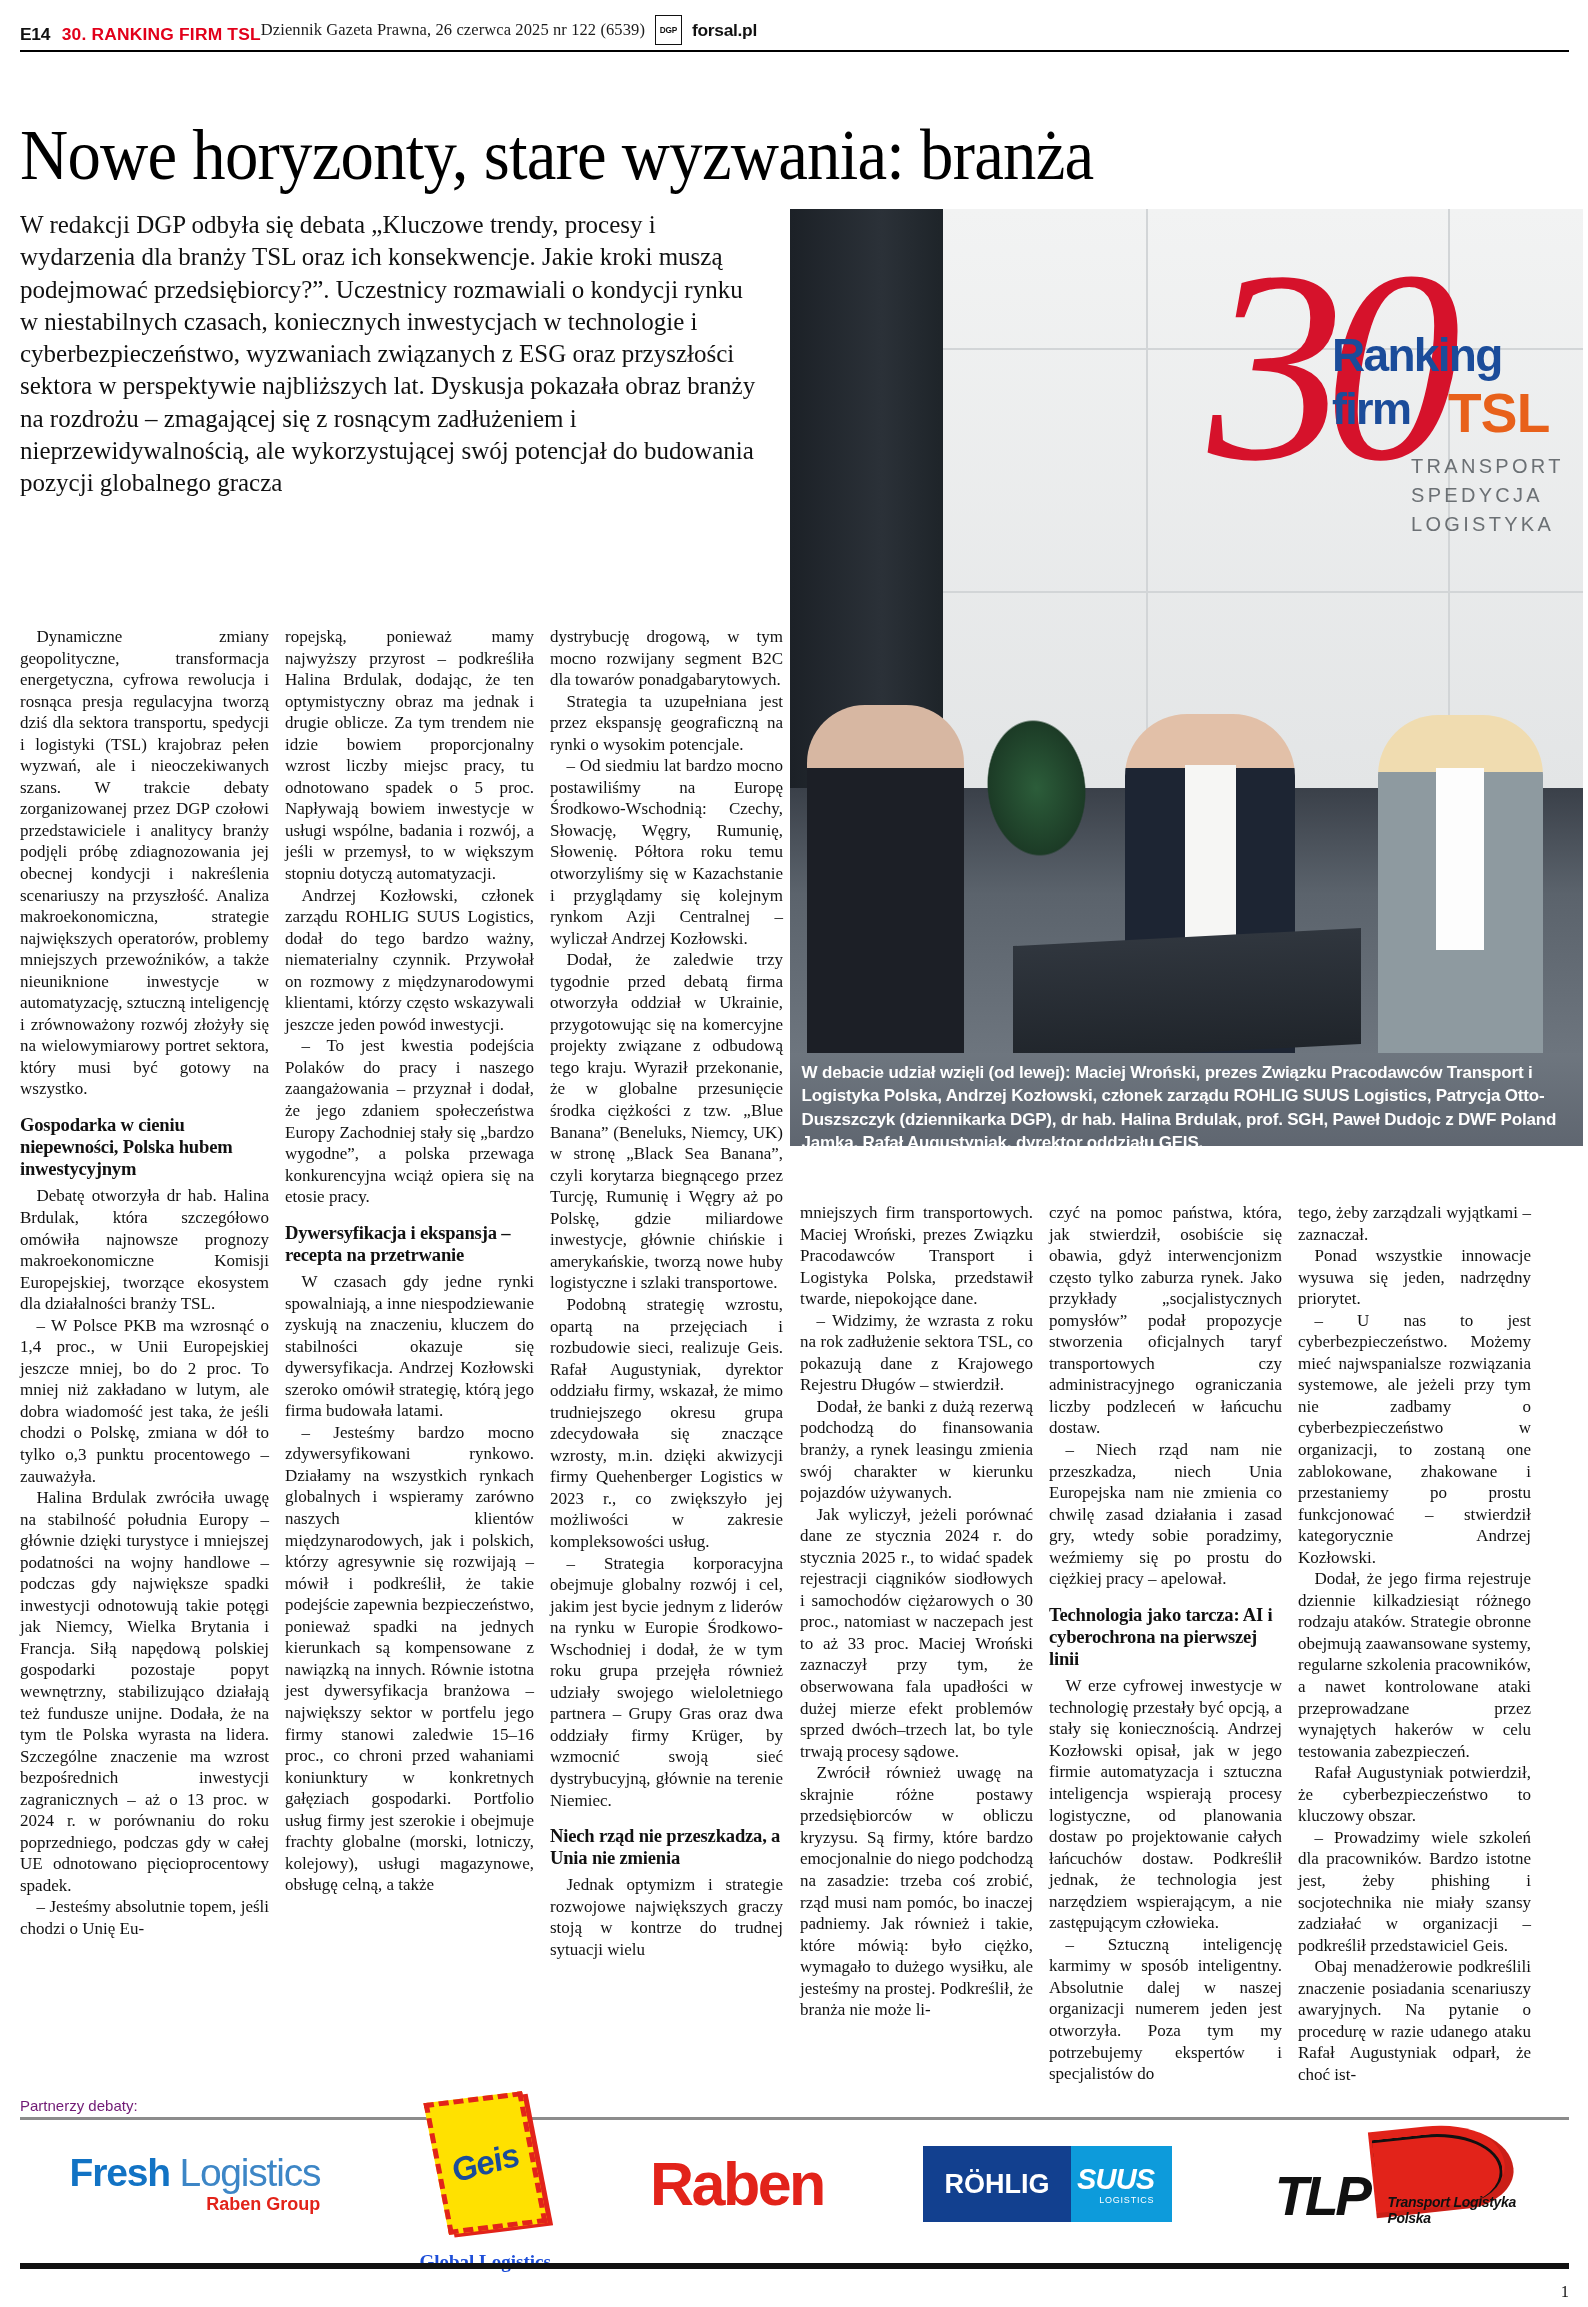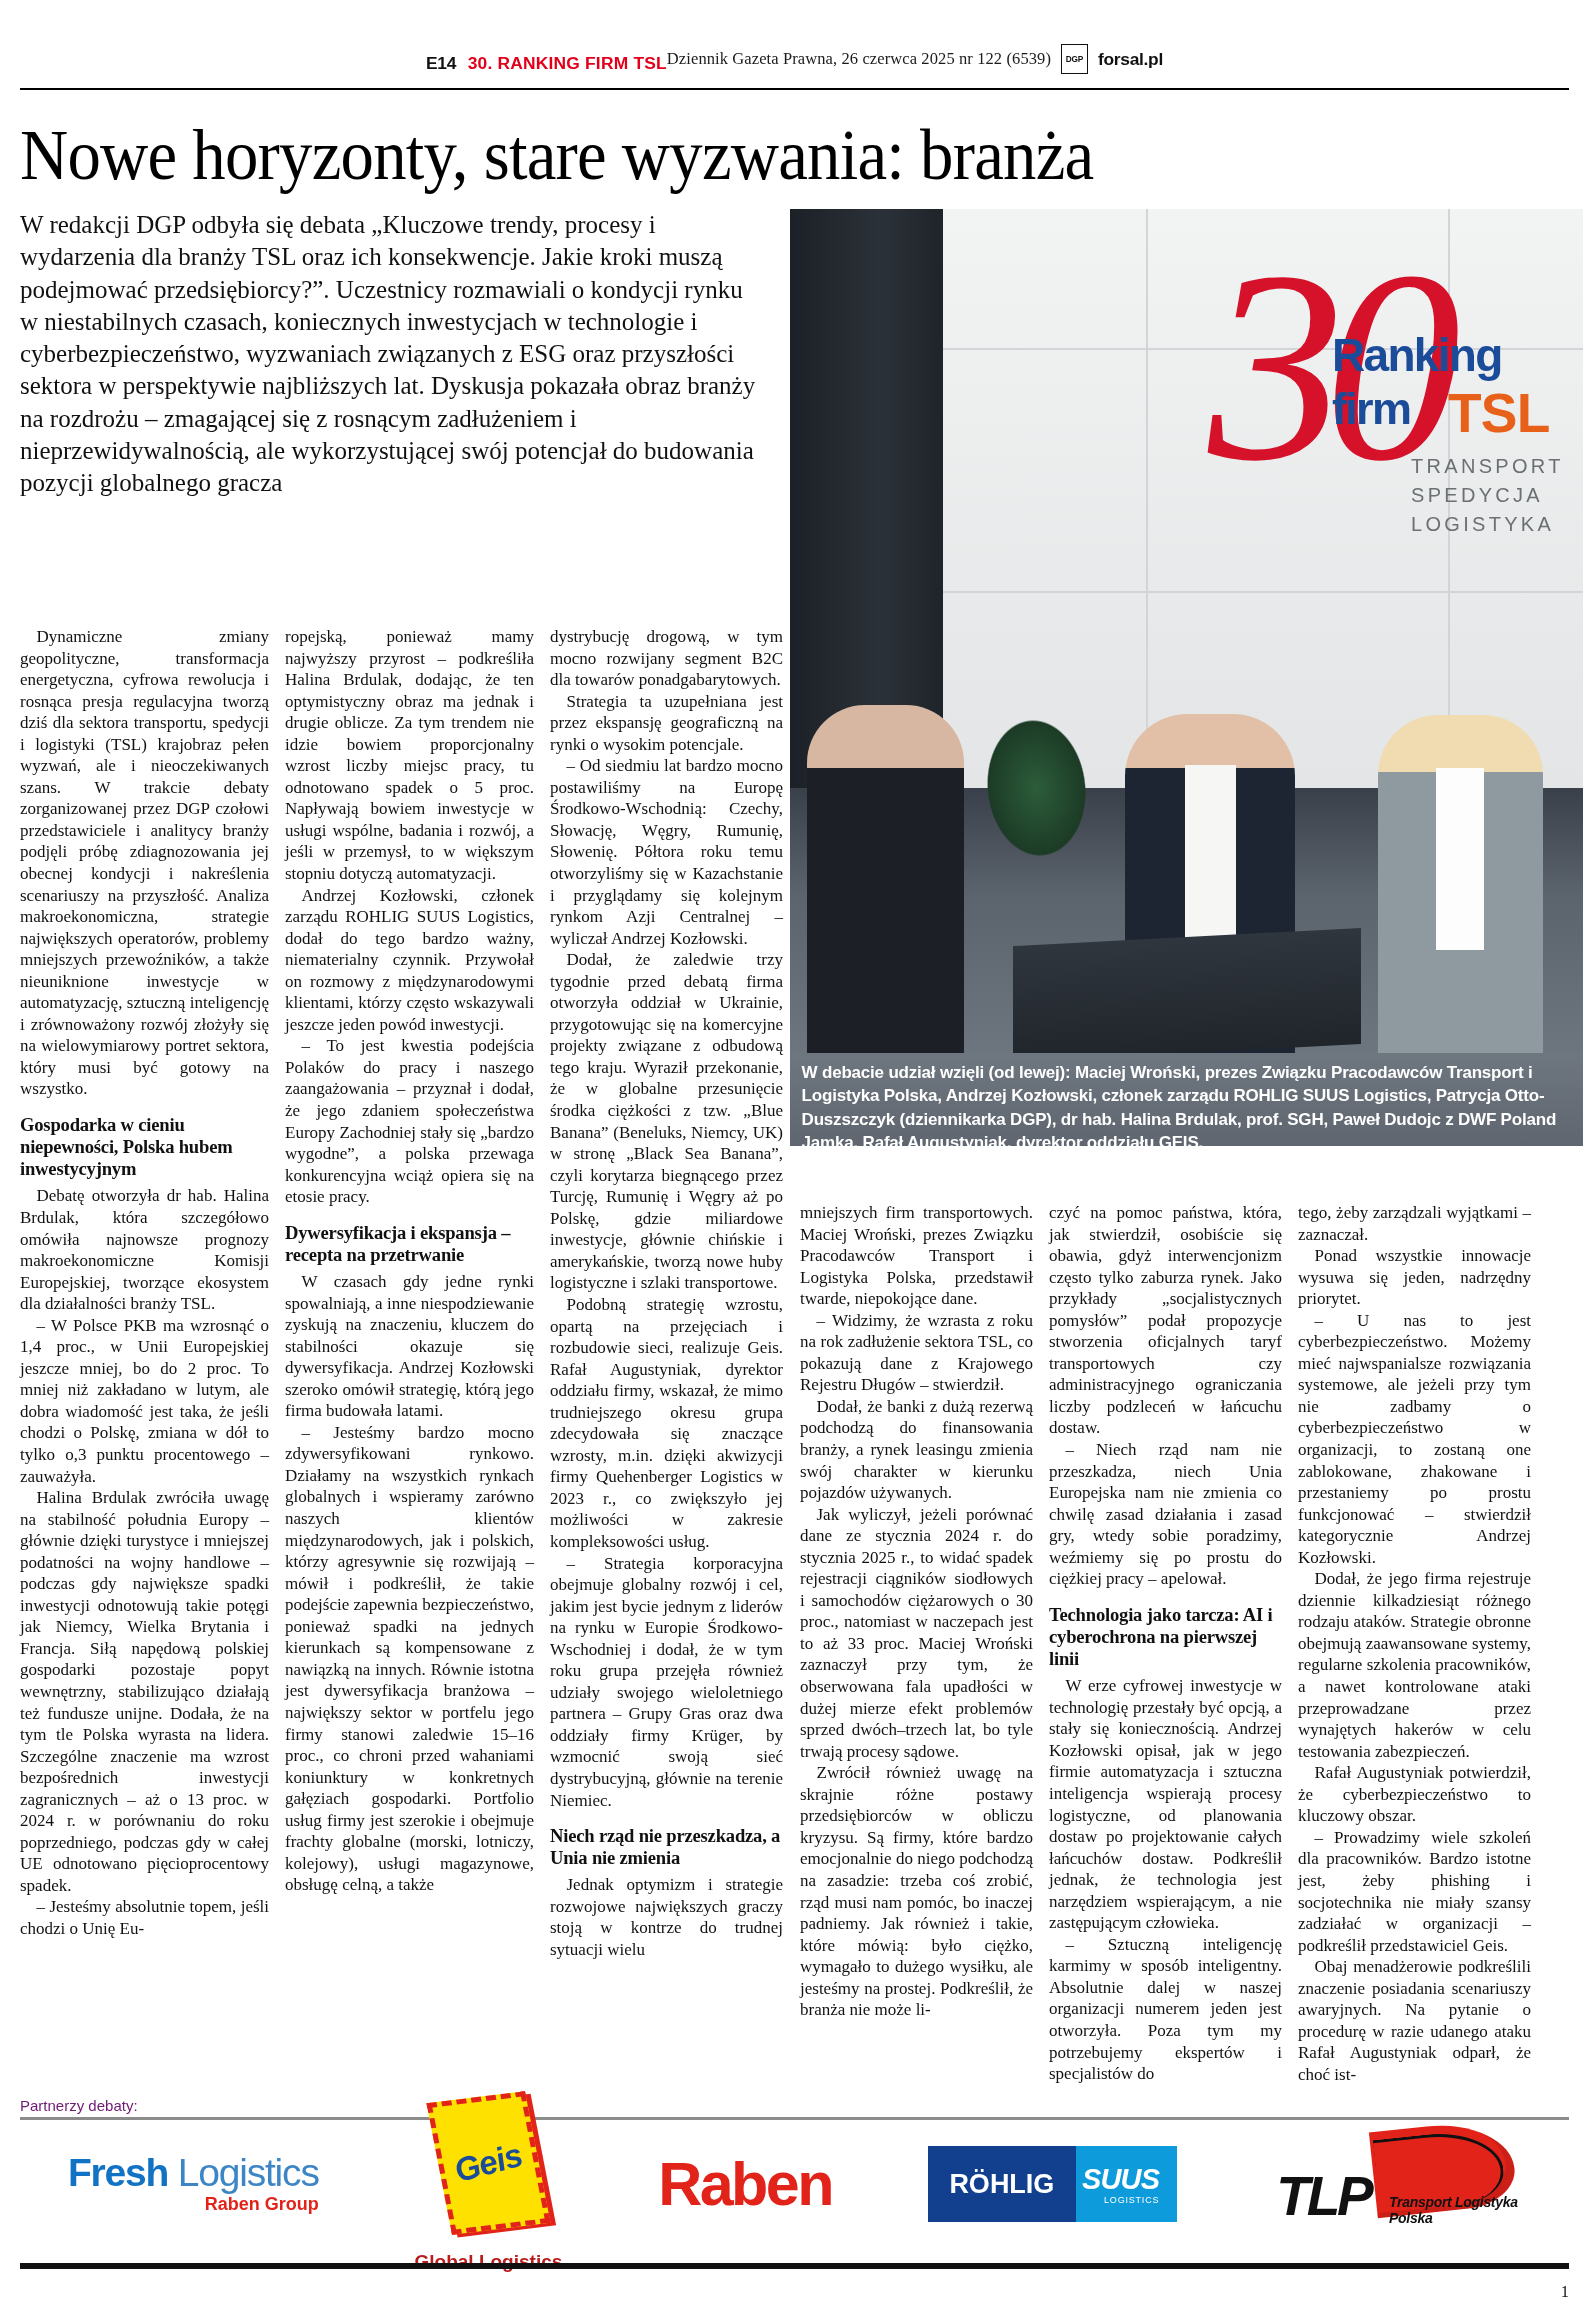--- a/index.html
+++ b/index.html
@@ -11,23 +11,23 @@
     position:relative;
   }
   .page{
     position:absolute;inset:0;
     padding:0 20px;
     box-sizing:border-box;
   }
 
   
   .masthead{
-    position:absolute;left:20px;right:20px;top:36px;height:38px;
-    display:flex;align-items:flex-end;justify-content:center;
-    border-bottom:2.5px solid #000;padding-bottom:14px;
+    position:absolute;left:20px;right:20px;top:7px;height:38px;
+    display:flex;align-items:flex-end;justify-content:flex-start;
+    border-bottom:2.5px solid #000;padding-bottom:5px;
   }
   .mast-left{display:flex;align-items:baseline;gap:11.6px;}
   .folio{
     font-family:"Liberation Sans", sans-serif;
     font-weight:700;font-size:17.4px;letter-spacing:-0.3px;color:#111;
   }
   .section-label{
     font-family:"Liberation Sans", sans-serif;
     font-weight:700;font-size:17.4px;letter-spacing:0.2px;color:#E2001A;
   }
@@ -208,21 +208,21 @@
   .geis-box{
     width:89px;height:124px;background:#ffe100;border:5.8px dashed #e2231a;
     transform:rotate(-11deg) skewY(4deg);
     display:flex;align-items:center;justify-content:center;
     box-shadow:5px 3.3px 0 #e2231a;
   }
   .geis-word{
     font-family:"Liberation Sans", sans-serif;font-weight:700;font-style:italic;
     font-size:33px;color:#1b4c9a;transform:rotate(-8deg);letter-spacing:-0.8px;
   }
-  .geis-sub{font-family:Liberation Sans, sans-serif;font-weight:700;font-size:19px;color:#b91c1c;margin-top:21px;}
+  .geis-sub{font-family:Liberation Serif, serif;font-weight:700;font-size:19px;color:#1d4ed8;margin-top:21px;}
 
   .raben{font-family:"Liberation Sans", sans-serif;font-weight:700;font-size:61px;color:#e2231a;letter-spacing:-2.5px;}
 
   .rohlig{display:flex;height:76px;font-family:"Liberation Sans", sans-serif;}
   .rohlig .l{background:#12408f;color:#fff;display:flex;align-items:center;padding:0 21.5px;font-weight:700;font-size:27px;letter-spacing:0px;}
   .rohlig .r{background:#0d9bdb;color:#fff;display:flex;flex-direction:column;align-items:flex-start;justify-content:center;padding:0 18px 0 6px;}
   .rohlig .r .s{font-weight:700;font-style:italic;font-size:29px;letter-spacing:-0.8px;}
   .rohlig .r .t{font-size:9px;letter-spacing:0.8px;align-self:flex-end;margin-top:-1.7px;}
 
   .tlp{position:relative;width:248px;height:124px;}

